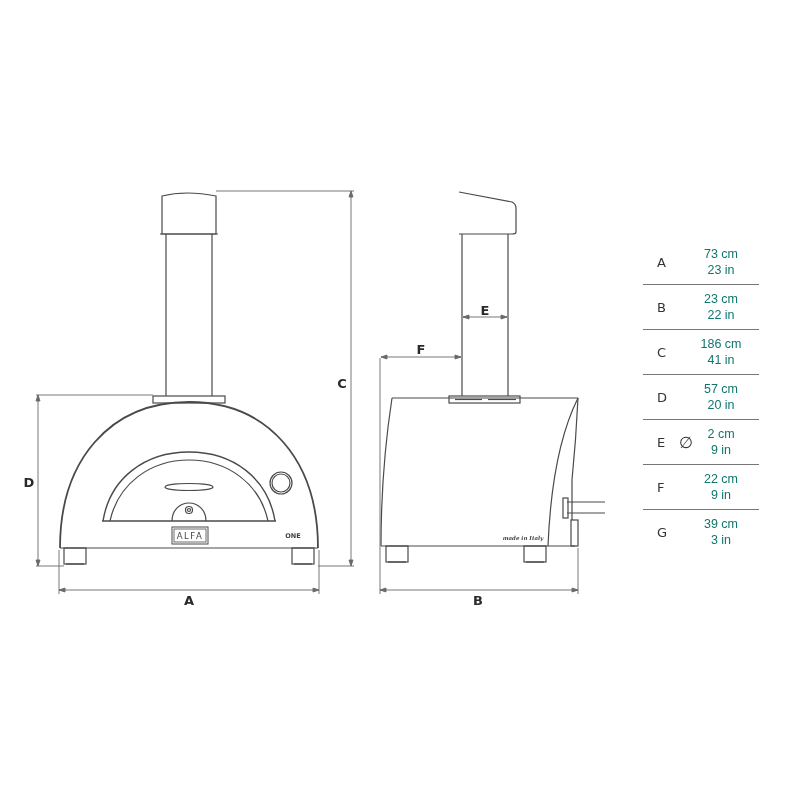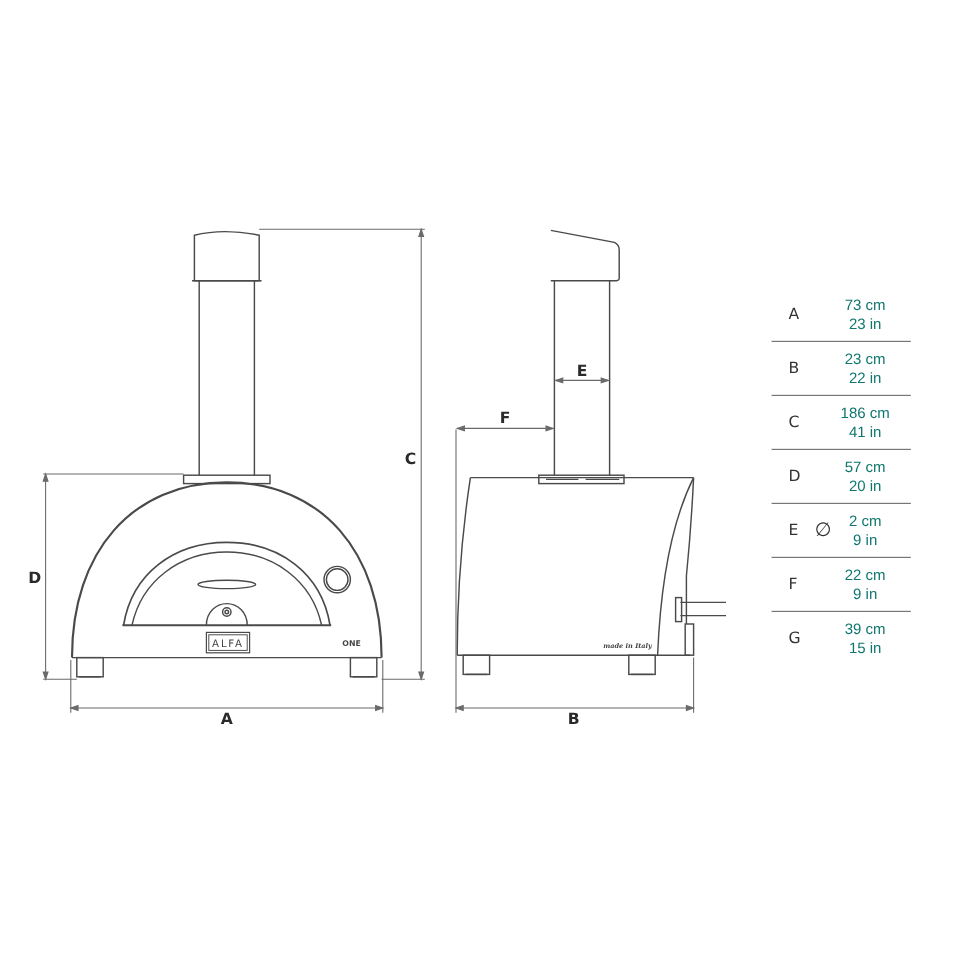--- a/index.html
+++ b/index.html
@@ -173,16 +173,16 @@
     <div class="spec-key">F</div>
     <div class="spec-vals">
         <span>22 cm</span>
         <span>9 in</span>
       </div>
   </div>
   <div class="spec-row">
     <div class="spec-key">G</div>
     <div class="spec-vals">
         <span>39 cm</span>
-        <span>15 in</span>
+        <span>3 in</span>
       </div>
   </div>
 </div>
 
 </body></html>

